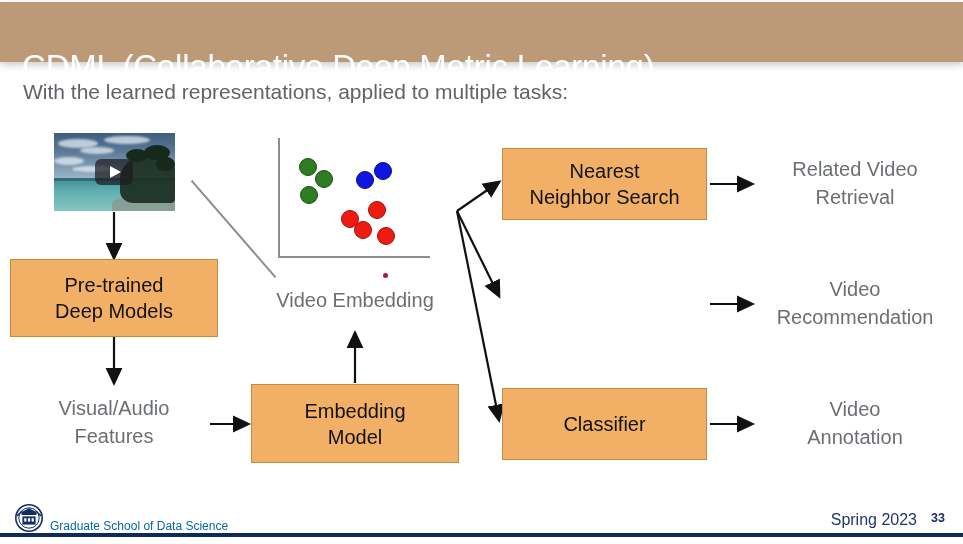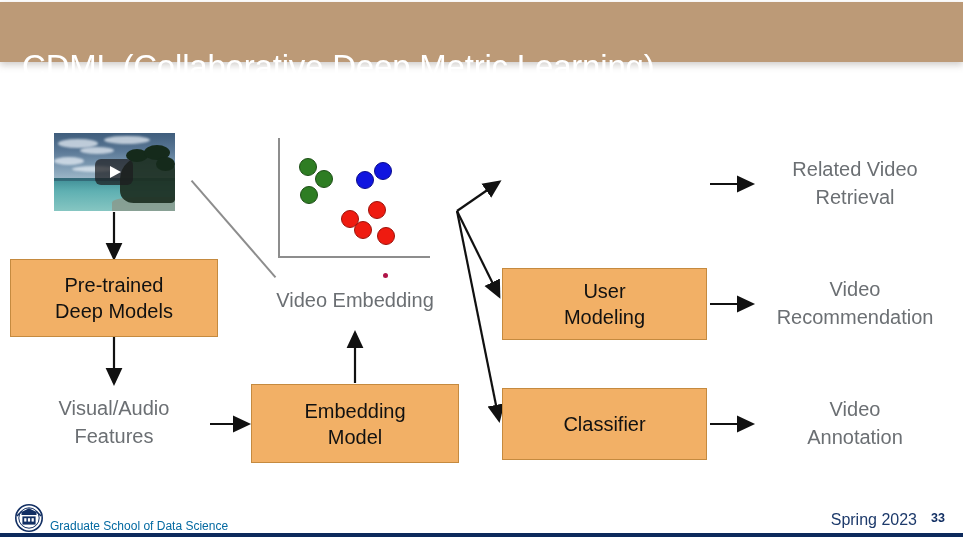--- a/index.html
+++ b/index.html
@@ -234,20 +234,21 @@
 </style>
 </head>
 <body>
 
 <div id="slide">
 
   <div id="title-bar">
     <div id="title-text">CDML (Collaborative Deep Metric Learning)</div>
   </div>
 
+  <div id="subtitle">With the learned representations, applied to multiple tasks:</div>
 
   <div id="video-thumb">
     <div id="vt-sky"></div>
     <div class="vt-cloud" style="left:4px;  top:6px;  width:40px; height:9px;"></div>
     <div class="vt-cloud" style="left:26px; top:14px; width:34px; height:7px;"></div>
     <div class="vt-cloud" style="left:0px;  top:24px; width:30px; height:8px;"></div>
     <div class="vt-cloud" style="left:50px; top:3px;  width:46px; height:8px;"></div>
     <div class="vt-cloud" style="left:18px; top:33px; width:44px; height:6px;"></div>
     <div id="vt-sea"></div>
     <div id="vt-horizon"></div>
@@ -307,25 +308,25 @@
   <div class="flow-box" id="box-pretrained" style="left:10px; top:259px; width:208px; height:78px;">
     <span class="bl">Pre-trained
 Deep Models</span>
   </div>
 
   <div class="flow-box" id="box-embedding" style="left:251px; top:384px; width:208px; height:79px;">
     <span class="bl">Embedding
 Model</span>
   </div>
 
-
-  <div class="flow-box" id="box-user" style="left:502px; top:268px; width:205px; height:72px;">
-    <span class="bl">User
-Modeling</span>
-  </div>
+  <div class="flow-box" id="box-nns" style="left:502px; top:148px; width:205px; height:72px;">
+    <span class="bl">Nearest
+Neighbor Search</span>
+  </div>
+
 
   <div class="flow-box" id="box-classifier" style="left:502px; top:388px; width:205px; height:72px;">
     <span class="bl">Classifier</span>
   </div>
 
   <div class="gray-label" style="left:14px; top:394px; width:200px;">Visual/Audio
 Features</div>
 
   <div class="gray-label" style="left:248px; top:286px; width:214px;">Video Embedding</div>
 

